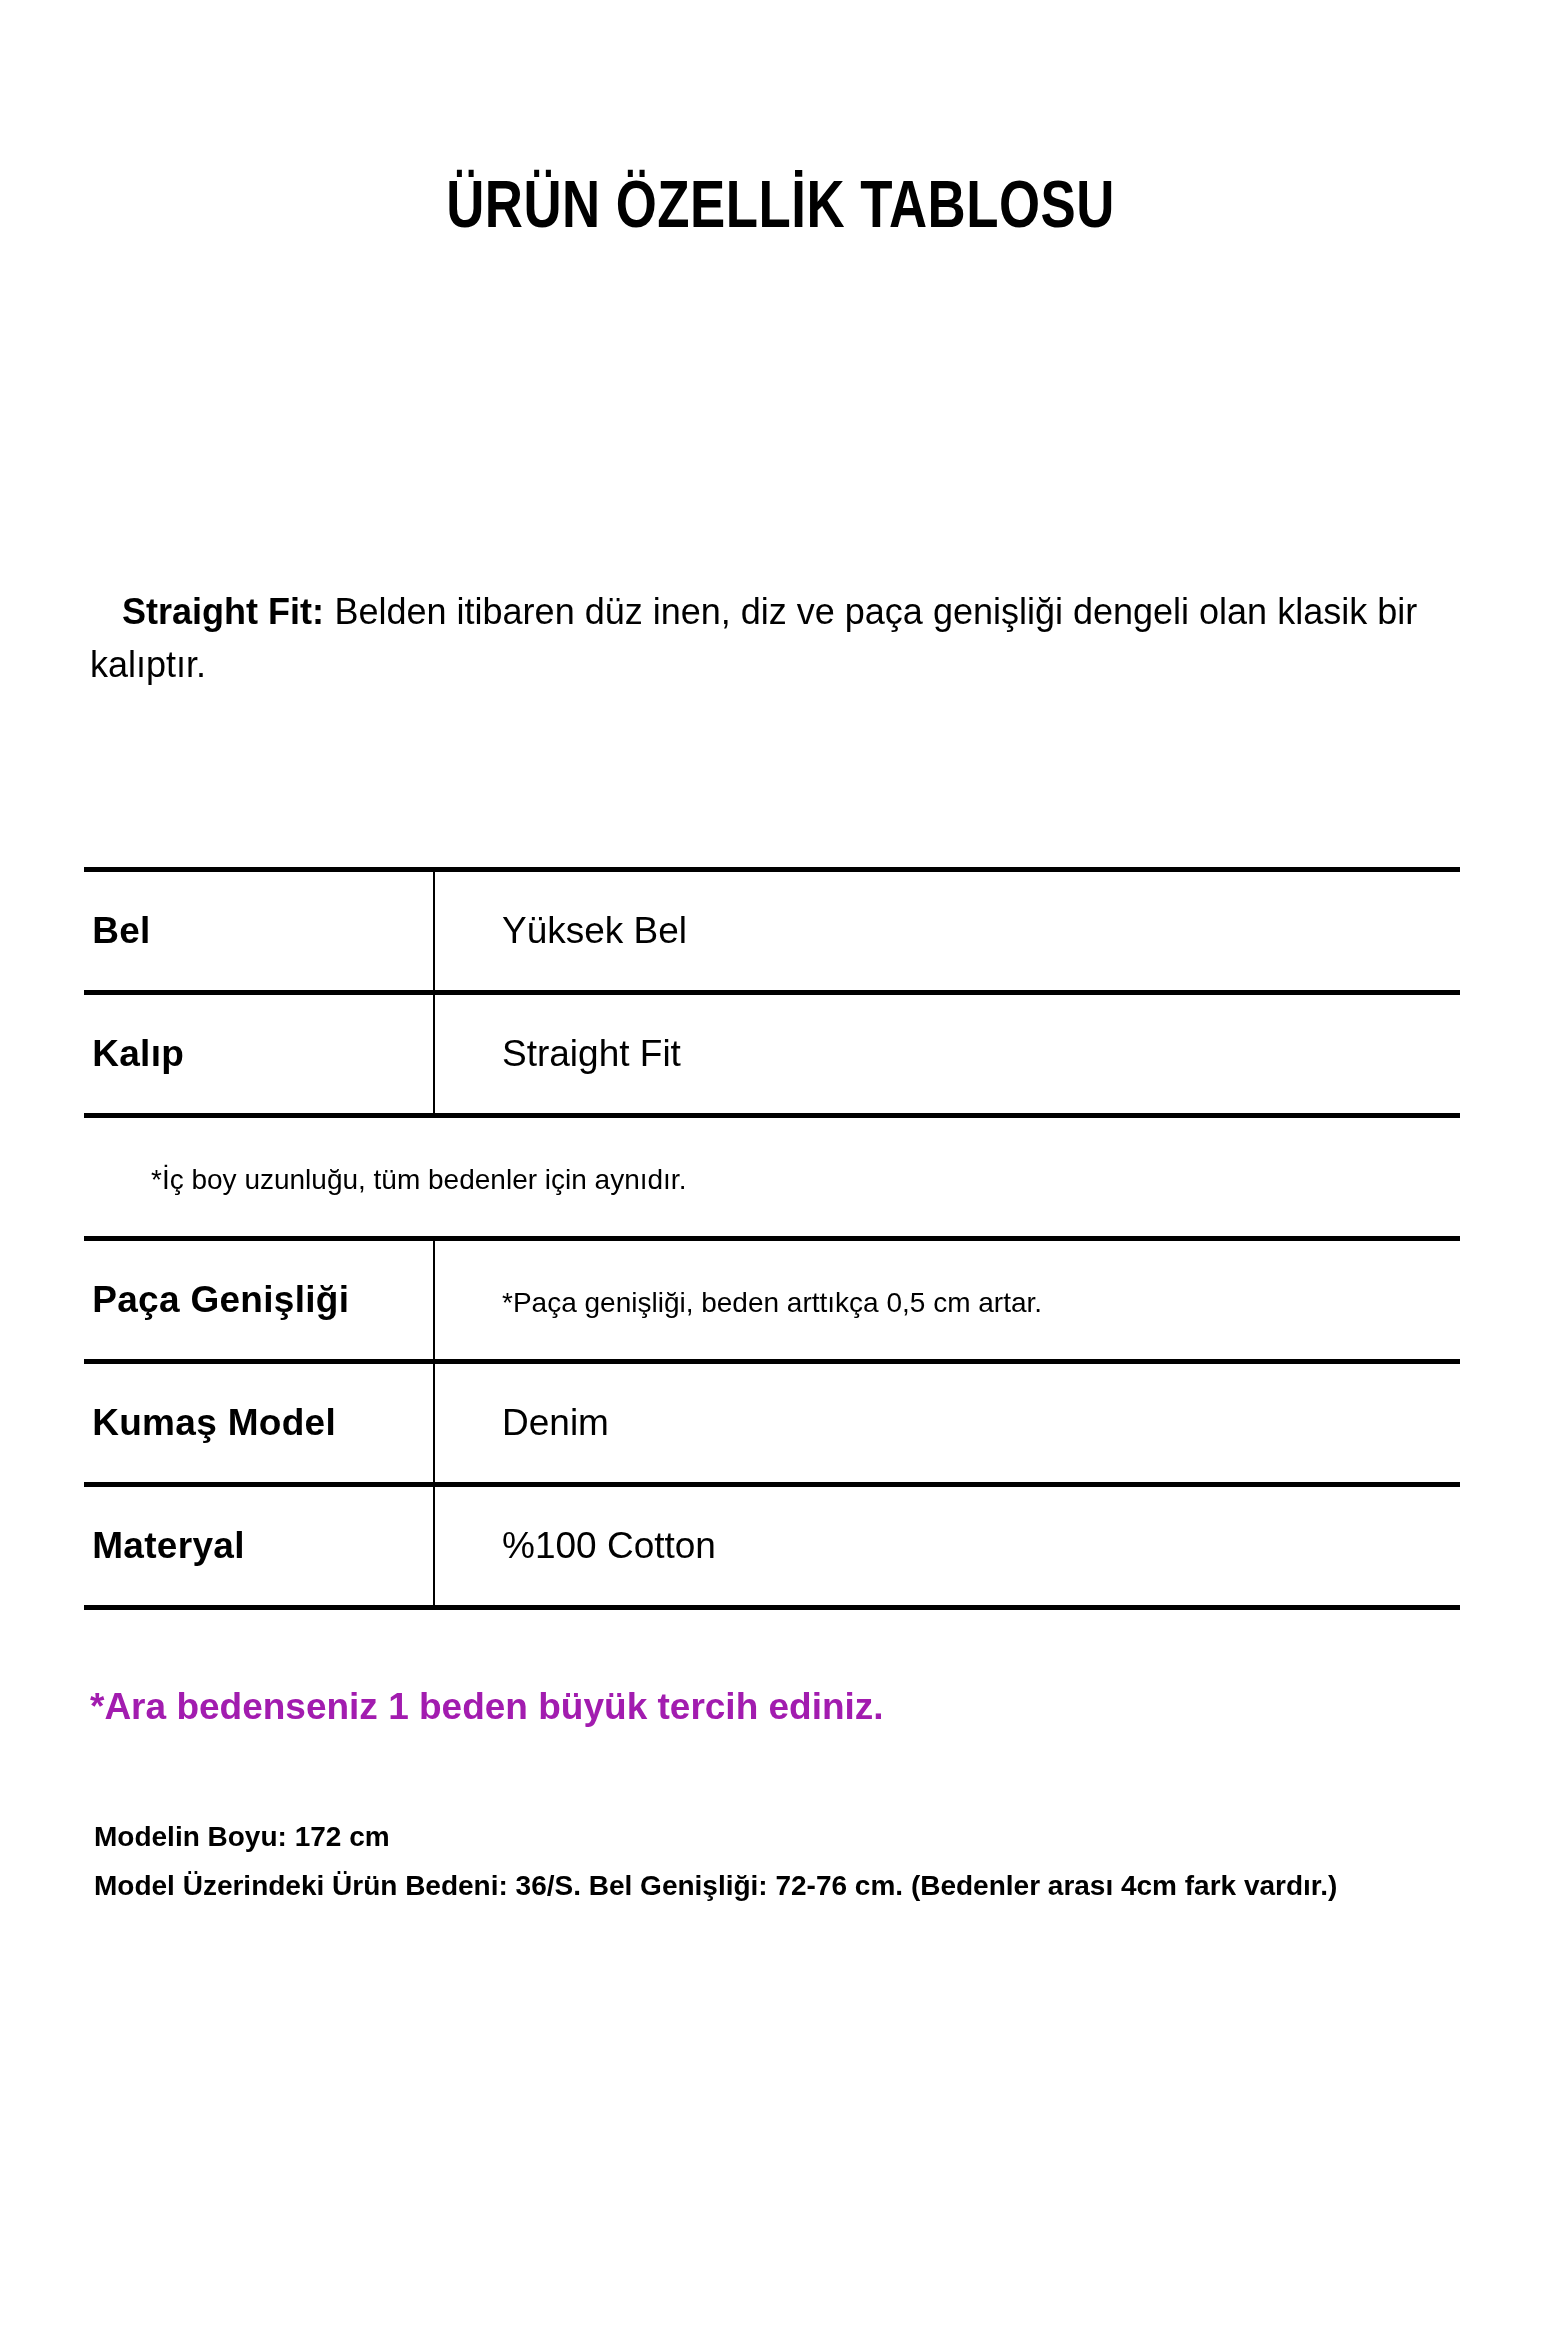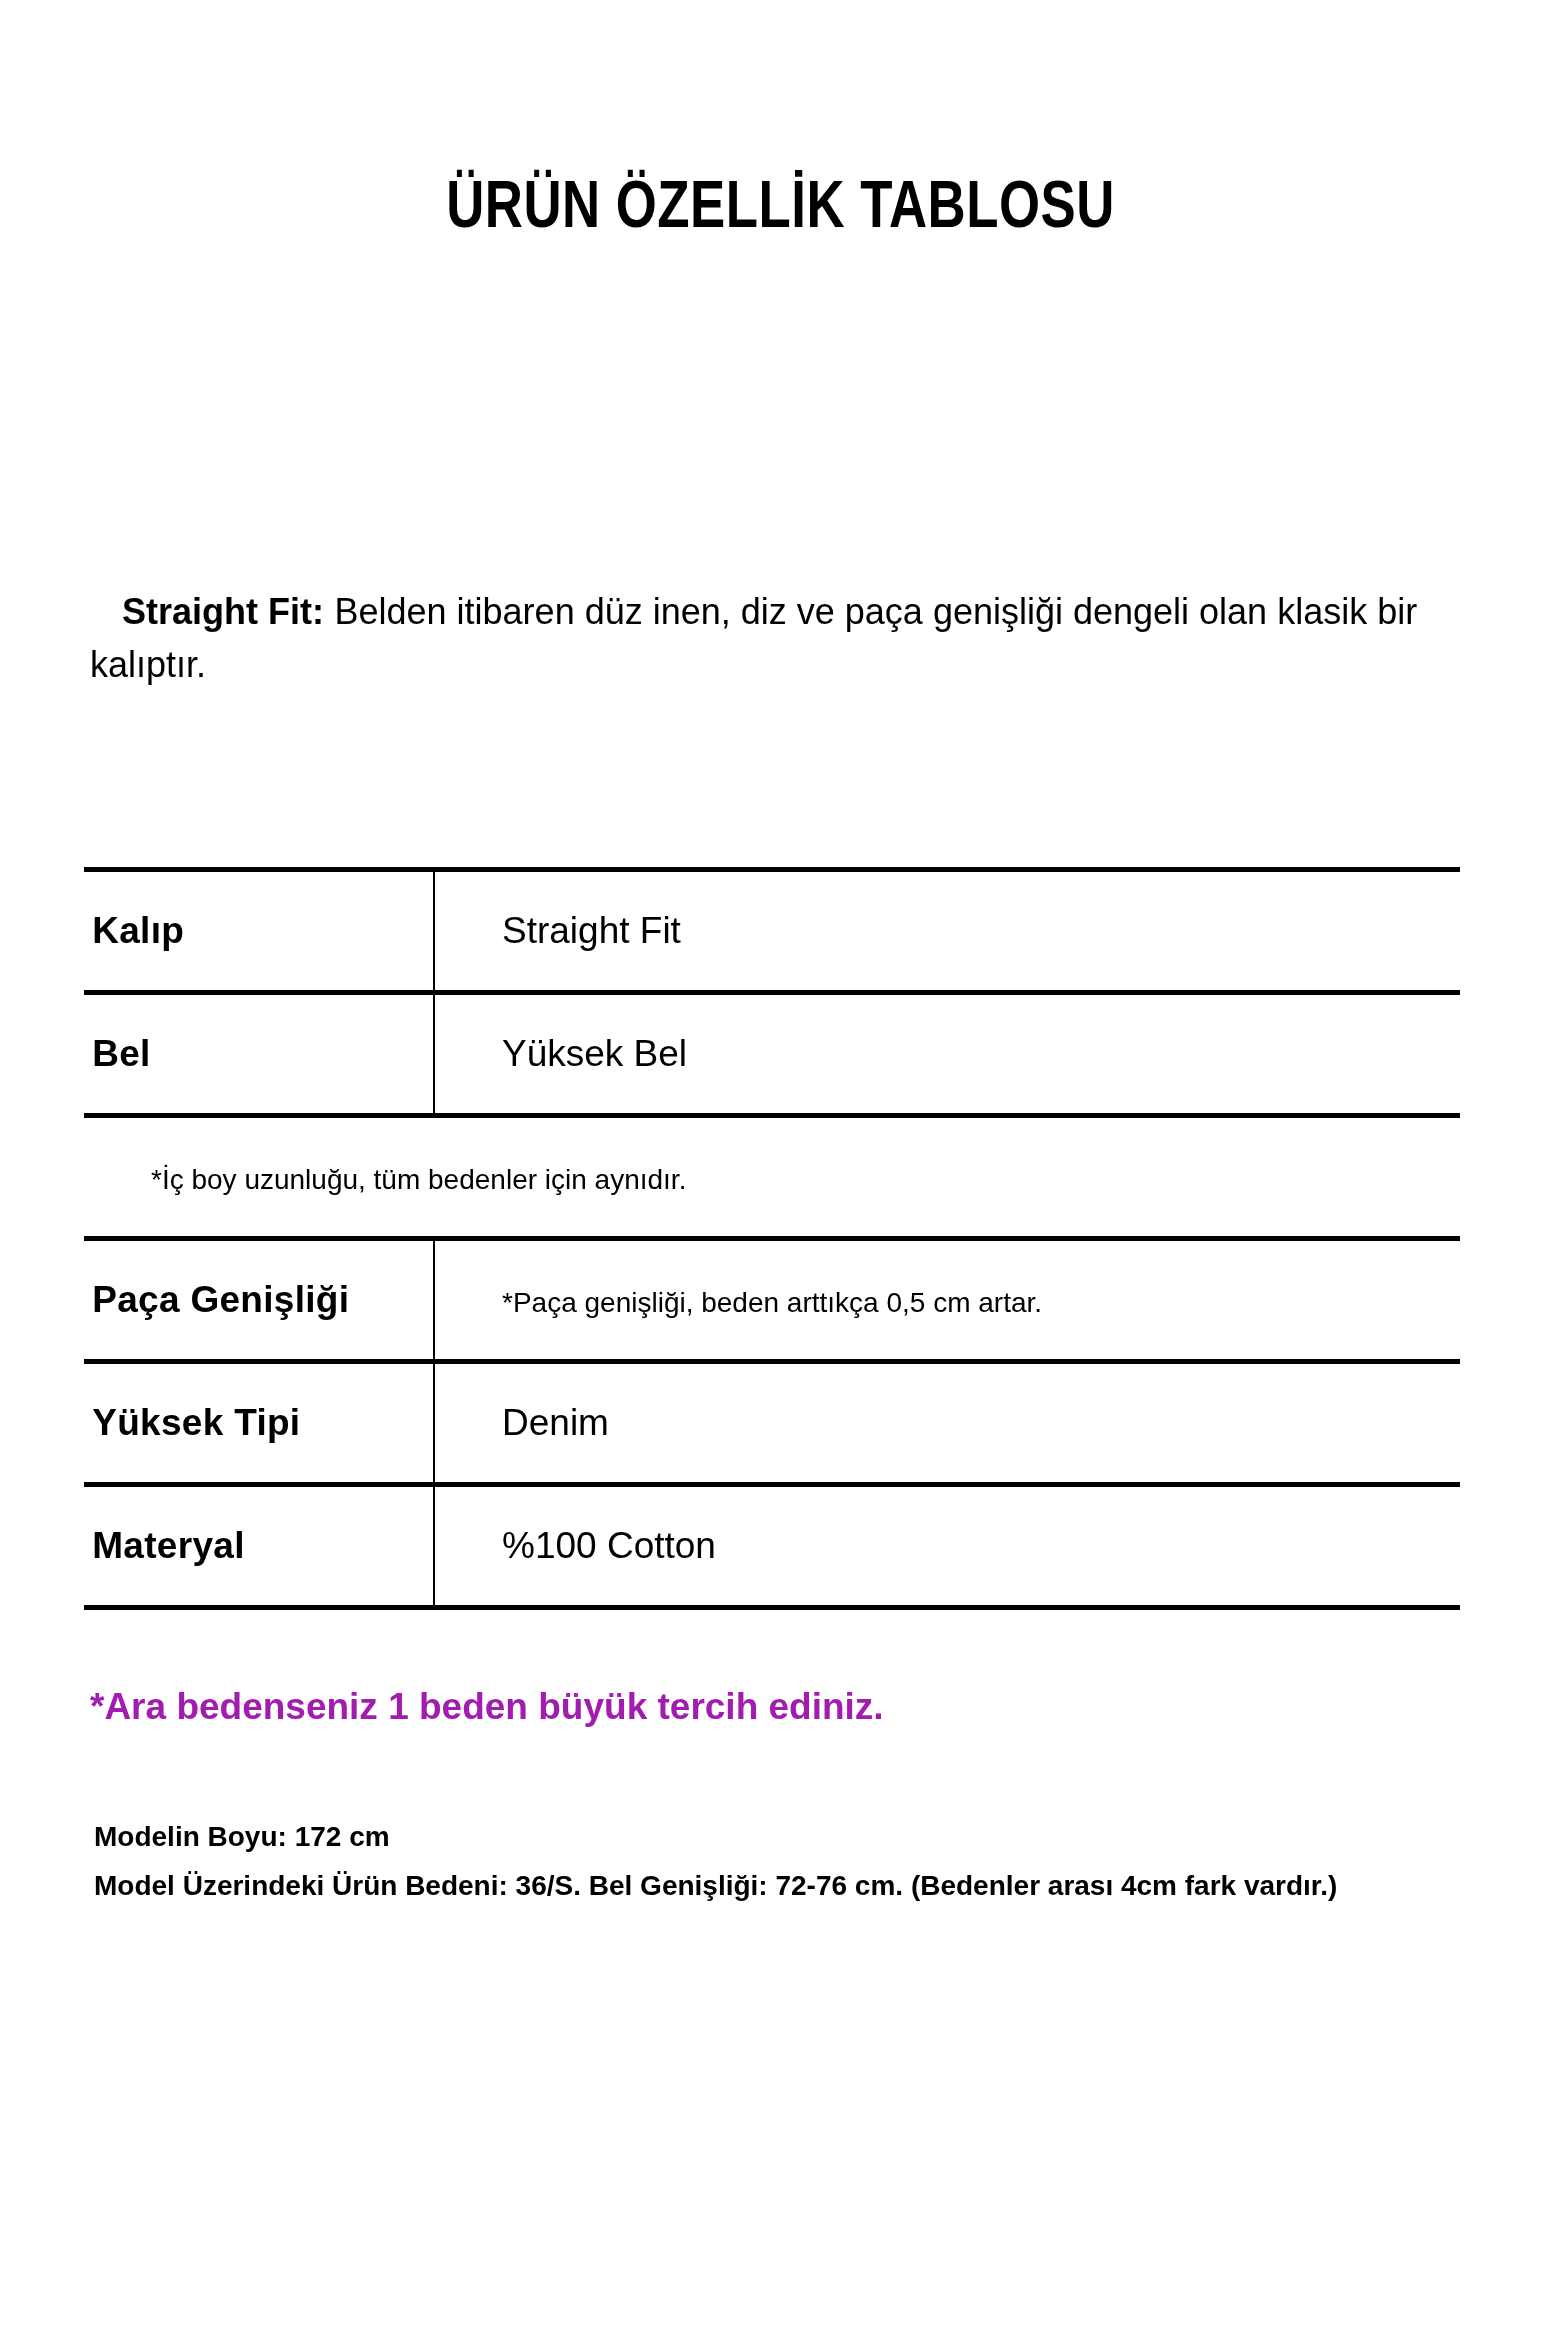--- a/index.html
+++ b/index.html
@@ -97,50 +97,50 @@
 
 <div class="page">
 
   <h1 class="title">ÜRÜN ÖZELLİK TABLOSU</h1>
 
   <p class="intro"><b>Straight Fit:</b><span>Belden itibaren düz inen, diz ve paça genişliği dengeli olan klasik bir kalıptır.</span></p>
 
   <div class="spec-table">
 
     <div class="spec-row">
-      <div class="spec-cell-label">Kalıp</div>
+      <div class="spec-cell-label">Bel</div>
       <div class="spec-cell-value">
-        <div class="spec-value-main">Straight Fit</div>
+        <div class="spec-value-main">Yüksek Bel</div>
 
       </div>
     </div>
 
     <div class="spec-row">
-      <div class="spec-cell-label">Bel</div>
+      <div class="spec-cell-label">Kalıp</div>
       <div class="spec-cell-value">
-        <div class="spec-value-main">Yüksek Bel</div>
+        <div class="spec-value-main">Straight Fit</div>
 
       </div>
     </div>
 
     <div class="spec-row">
       <div class="spec-cell-value">
         <div class="spec-value-note">*İç boy uzunluğu, tüm bedenler için aynıdır.</div>
       </div>
     </div>
 
     <div class="spec-row">
       <div class="spec-cell-label">Paça Genişliği</div>
       <div class="spec-cell-value">
         <div class="spec-value-note">*Paça genişliği, beden arttıkça 0,5 cm artar.</div>
       </div>
     </div>
 
     <div class="spec-row">
-      <div class="spec-cell-label">Yüksek Tipi</div>
+      <div class="spec-cell-label">Kumaş Model</div>
       <div class="spec-cell-value">
         <div class="spec-value-main">Denim</div>
 
       </div>
     </div>
 
     <div class="spec-row">
       <div class="spec-cell-label">Materyal</div>
       <div class="spec-cell-value">
         <div class="spec-value-main">%100 Cotton</div>

